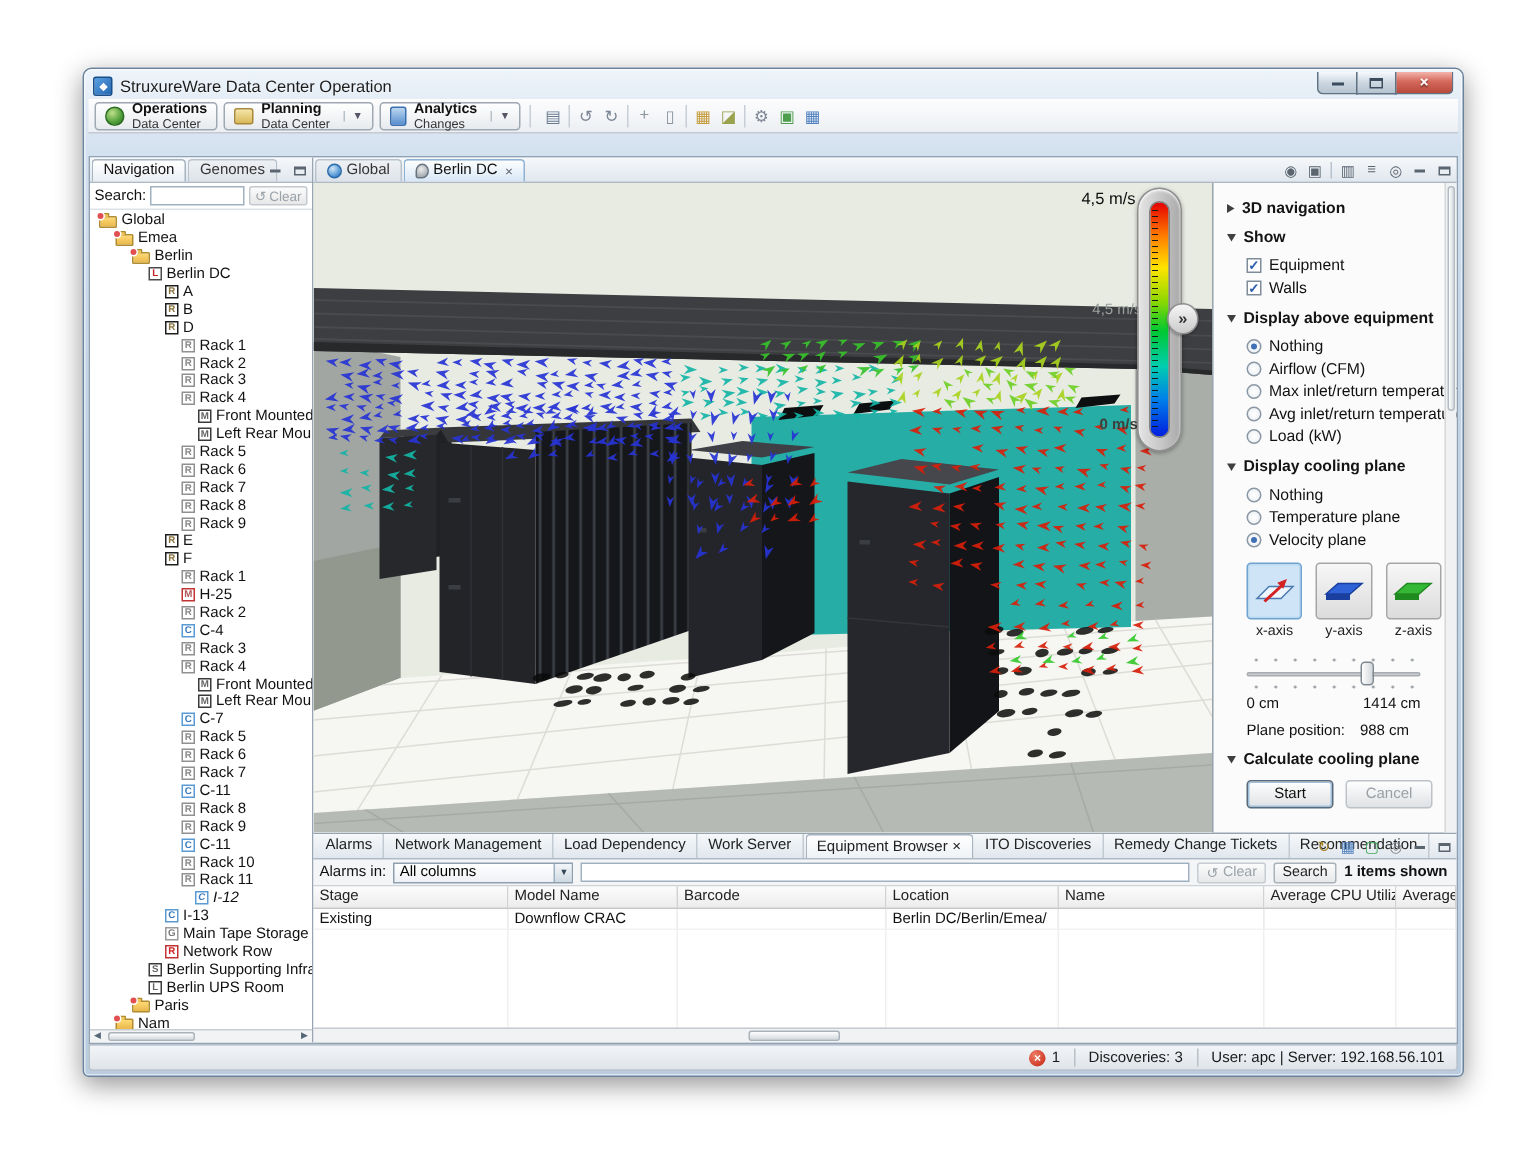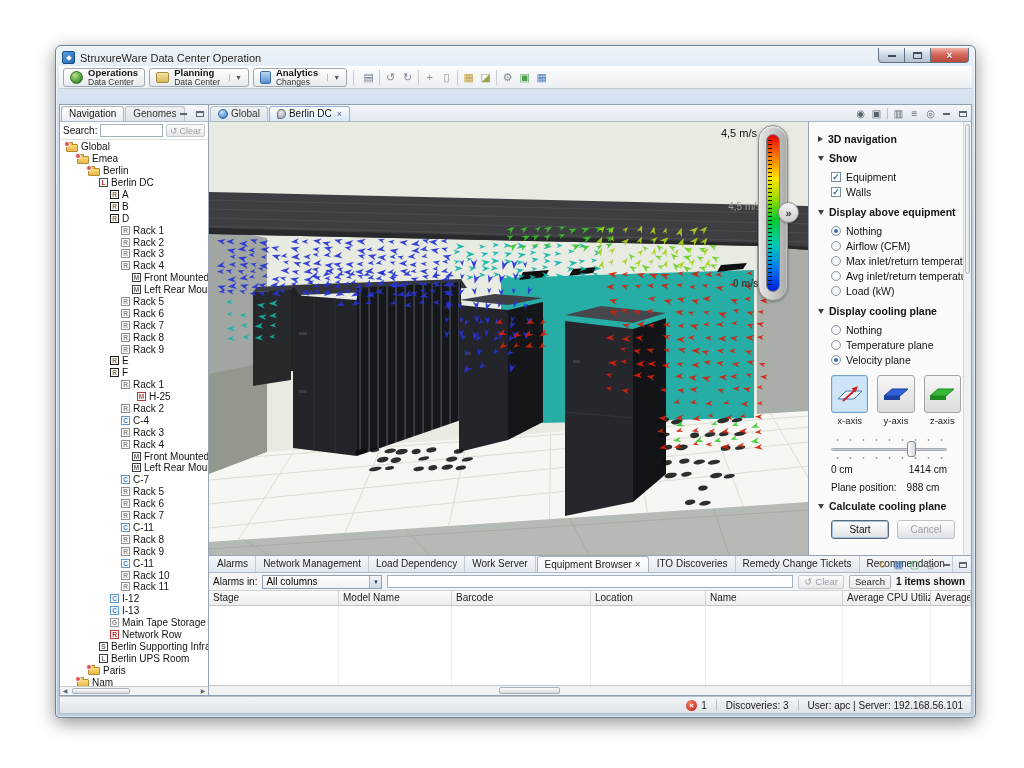--- a/index.html
+++ b/index.html
@@ -307,21 +307,21 @@
             <span>E</span>
           </div>
           <div class="trow" style="padding-left: 50px;">
             <span class="ti" style="border-color: rgb(30, 30, 30); color: rgb(138, 115, 64);">R</span>
             <span>F</span>
           </div>
           <div class="trow" style="padding-left: 61px;">
             <span class="ti" style="border-color: rgb(144, 144, 144); color: rgb(138, 138, 138);">R</span>
             <span>Rack 1</span>
           </div>
-          <div class="trow" style="padding-left: 61px; margin-left: 16px;">
+          <div class="trow" style="padding-left: 61px;">
             <span class="ti" style="border-color: rgb(192, 52, 52); color: rgb(176, 85, 85);">M</span>
             <span>H-25</span>
           </div>
           <div class="trow" style="padding-left: 61px;">
             <span class="ti" style="border-color: rgb(144, 144, 144); color: rgb(138, 138, 138);">R</span>
             <span>Rack 2</span>
           </div>
           <div class="trow" style="padding-left: 61px;">
             <span class="ti" style="border-color: rgb(91, 155, 213); color: rgb(58, 122, 191);">C</span>
             <span>C-4</span>
@@ -375,21 +375,21 @@
             <span>C-11</span>
           </div>
           <div class="trow" style="padding-left: 61px;">
             <span class="ti" style="border-color: rgb(144, 144, 144); color: rgb(138, 138, 138);">R</span>
             <span>Rack 10</span>
           </div>
           <div class="trow" style="padding-left: 61px;">
             <span class="ti" style="border-color: rgb(144, 144, 144); color: rgb(138, 138, 138);">R</span>
             <span>Rack 11</span>
           </div>
-          <div class="trow" style="padding-left: 50px;">
+          <div class="trow" style="padding-left: 70px; font-style: italic;">
             <span class="ti" style="border-color: rgb(91, 155, 213); color: rgb(58, 122, 191);">C</span>
             <span>I-12</span>
           </div>
           <div class="trow" style="padding-left: 50px;">
             <span class="ti" style="border-color: rgb(91, 155, 213); color: rgb(58, 122, 191);">C</span>
             <span>I-13</span>
           </div>
           <div class="trow" style="padding-left: 50px;">
             <span class="ti" style="border-color: rgb(154, 154, 154); color: rgb(122, 122, 122);">G</span>
             <span>Main Tape Storage</span>
@@ -1325,20 +1325,31 @@
         <div class="tbody">
           <div class="grid collines" id="tbl-lines">
               <div class="cell"></div>
               <div class="cell"></div>
               <div class="cell"></div>
               <div class="cell"></div>
               <div class="cell"></div>
               <div class="cell"></div>
               <div class="cell"></div>
             </div>
+          <div id="tbl-rows">
+              <div class="grid trow2">
+                <div class="cell">Existing</div>
+                <div class="cell">Downflow CRAC</div>
+                <div class="cell"></div>
+                <div class="cell">Berlin DC/Berlin/Emea/</div>
+                <div class="cell"></div>
+                <div class="cell"></div>
+                <div class="cell"></div>
+              </div>
+            </div>
         </div>
         <div class="bhscroll">
             <div class="bhs-thumb"></div>
           </div>
       </div>
     </div>
   </div>
 
   <div class="statusbar">
     <span class="sb-item">

